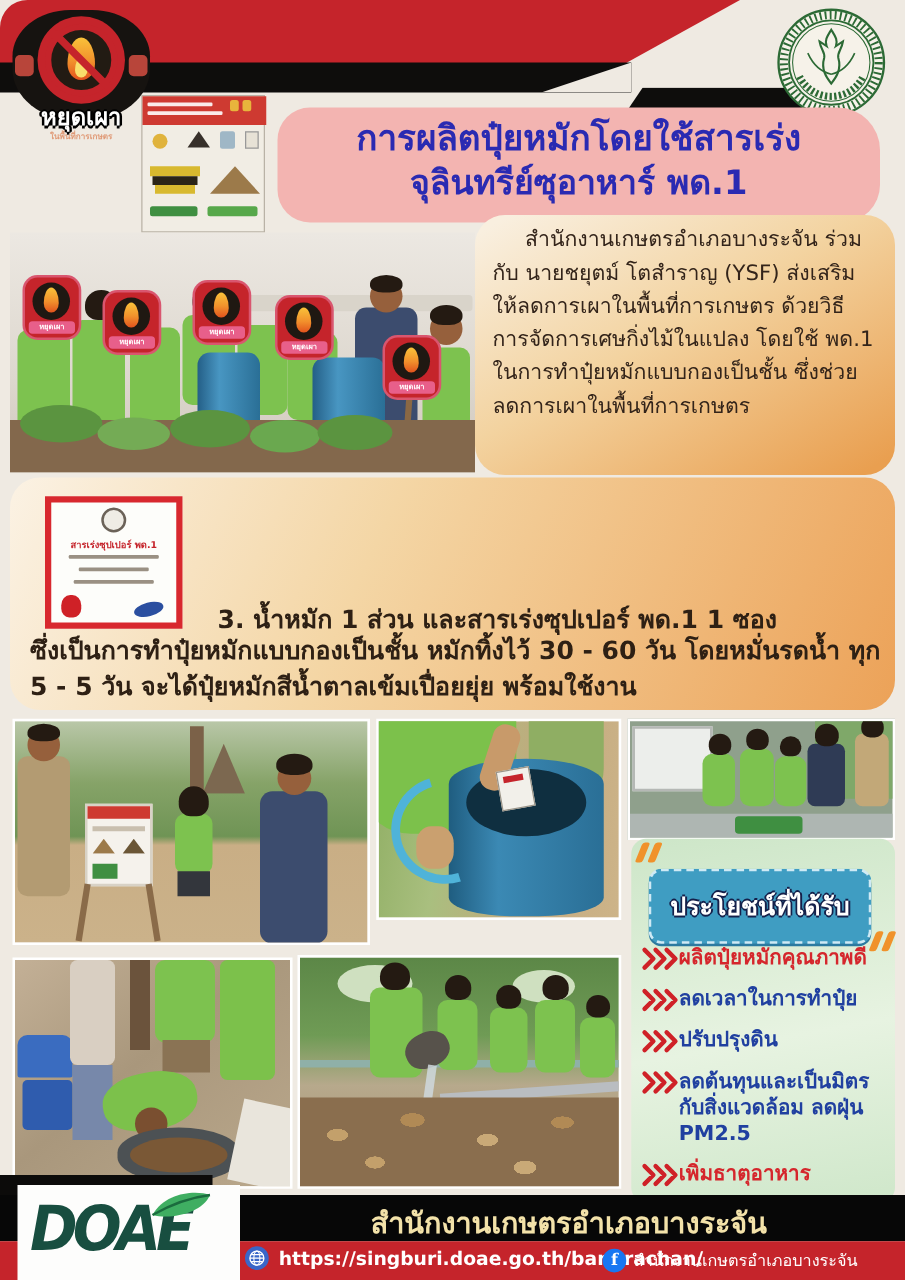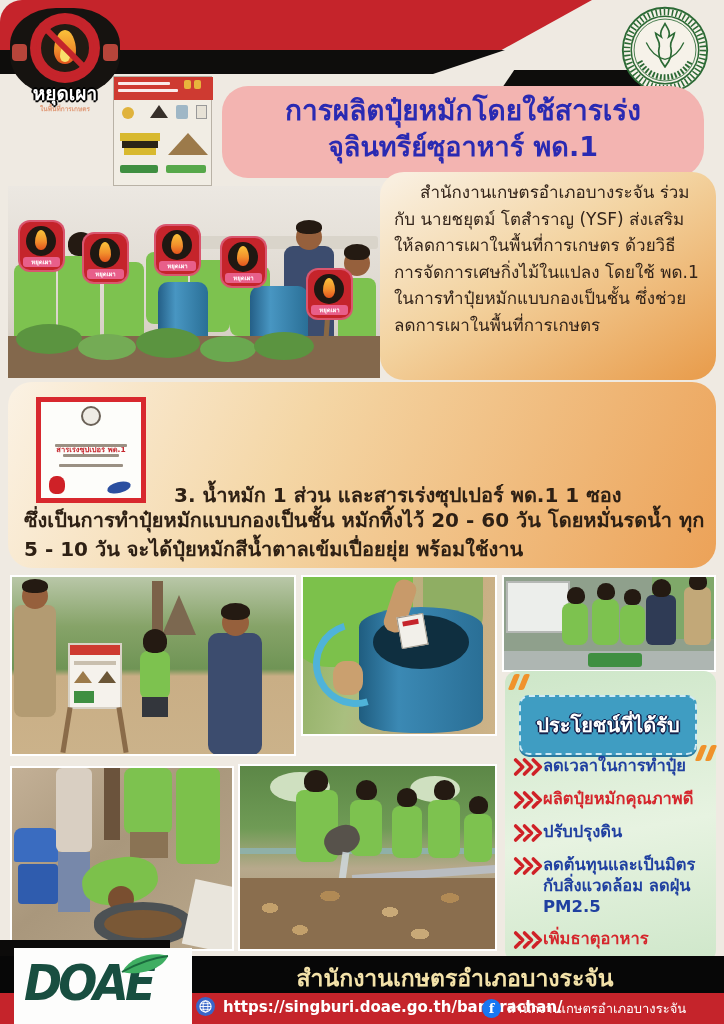--- a/index.html
+++ b/index.html
@@ -47,21 +47,21 @@
   
   #intro-panel{left:380px;top:172px;width:336px;height:208px;border-radius:24px;
     background:linear-gradient(150deg,#f9efdf 4%,#f3d3a0 45%,#e99f50 96%);}
   #intro-text{left:14px;top:7px;width:308px;font-size:17px;line-height:26.5px;color:#33241a;text-indent:26px;}
 
   
   #mid-panel{left:8px;top:382px;width:708px;height:186px;border-radius:24px;
     background:linear-gradient(115deg,#fbf2e4 0%,#f4d6a5 40%,#eca258 100%);}
   #cert{left:28px;top:15px;width:110px;height:106px;background:#fdfdfa;border:5px solid #d8282e;}
   #cert-emblem{left:40px;top:4px;width:20px;height:20px;border:2px solid #6b6258;border-radius:50%;background:#efece5;}
-  #cert-label{left:2px;top:27px;width:96px;text-align:center;color:#c5242b;font-size:7.5px;font-weight:700;margin-top:14px;}
+  #cert-label{left:2px;top:27px;width:96px;text-align:center;color:#c5242b;font-size:7.5px;font-weight:700;}
   .cert-line{position:absolute;background:#9a9083;height:3px;border-radius:1px;}
   #cert-mascot{left:8px;top:74px;width:16px;height:18px;background:#cf2127;border-radius:45% 45% 40% 40%;}
   #cert-oval{left:66px;top:80px;width:24px;height:11px;background:#2b4fa0;border-radius:50%;transform:rotate(-14deg);}
   #recipe-head{left:148px;top:8px;width:552px;font-size:19.5px;font-weight:600;color:#2e2014;line-height:28px;}
   .recipe-item{position:absolute;left:166px;width:540px;font-size:20px;font-weight:600;color:#2e2014;line-height:30px;}
   #recipe-outro{left:16px;top:124px;width:686px;font-size:20px;font-weight:600;color:#2e2014;line-height:29px;}
 
   
   #benefits{left:505px;top:671px;width:211px;height:291px;border-radius:12px;
     background:linear-gradient(170deg,#cde6c8,#e7f3e1 55%,#cfe7ca);}
@@ -224,21 +224,21 @@
     <div class="abs" id="cert">
       <div class="abs" id="cert-emblem"></div>
       <div class="abs" id="cert-label">สารเร่งซุปเปอร์ พด.1</div>
       <div class="abs cert-line" style="left:14px;top:42px;width:72px;"></div>
       <div class="abs cert-line" style="left:22px;top:52px;width:56px;"></div>
       <div class="abs cert-line" style="left:18px;top:62px;width:64px;"></div>
       <div class="abs" id="cert-mascot"></div>
       <div class="abs" id="cert-oval"></div>
     </div>
     <div class="abs recipe-item" style="top:98px;">3. น้ำหมัก 1 ส่วน และสารเร่งซุปเปอร์ พด.1  1 ซอง</div>
-    <div class="abs" id="recipe-outro">ซึ่งเป็นการทำปุ๋ยหมักแบบกองเป็นชั้น หมักทิ้งไว้ 20 - 60 วัน โดยหมั่นรดน้ำ ทุก 5 - 10 วัน จะได้ปุ๋ยหมักสีน้ำตาลเข้มเปื่อยยุ่ย พร้อมใช้งาน</div>
+    <div class="abs" id="recipe-outro">ซึ่งเป็นการทำปุ๋ยหมักแบบกองเป็นชั้น หมักทิ้งไว้ 30 - 60 วัน โดยหมั่นรดน้ำ ทุก 5 - 5 วัน จะได้ปุ๋ยหมักสีน้ำตาลเข้มเปื่อยยุ่ย พร้อมใช้งาน</div>
   </div>
 
   <div class="ph" style="left:10px;top:575px;width:286px;height:181px;background:linear-gradient(#b9c7a8,#86a368 28%,#6f9455 52%,#c9ae85 56%,#cbb28a);border:2px solid #fff;">
     <div class="abs" style="left:140px;top:4px;width:11px;height:100px;background:#7b6148;"></div>
     <div class="abs" style="left:150px;top:18px;width:34px;height:40px;background:#7c6850;clip-path:polygon(50% 0,100% 100%,0 100%);"></div>
     <div class="abs" style="left:56px;top:66px;width:54px;height:66px;background:#f5f2ec;border:2px solid #d8d2c6;">
       <div class="abs" style="left:0;top:0;width:50px;height:10px;background:#ce3a31;"></div>
       <div class="abs" style="left:4px;top:16px;width:42px;height:4px;background:#c9bfae;"></div>
       <div class="abs" style="left:4px;top:26px;width:18px;height:12px;background:#9c7a4a;clip-path:polygon(50% 0,100% 100%,0 100%);"></div>
       <div class="abs" style="left:28px;top:26px;width:18px;height:12px;background:#6b5636;clip-path:polygon(50% 0,100% 100%,0 100%);"></div>
@@ -297,27 +297,27 @@
         <i></i>
       </div>
     <div class="abs" id="bnf-btn">
       <span>ประโยชน์ที่ได้รับ</span>
     </div>
     <div class="abs" id="bnf-list">
       <div class="benefit">
         <svg width="30" height="20" viewBox="0 0 34 20">
             <path d="M3 2l8 8-8 8M13 2l8 8-8 8M23 2l8 8-8 8" fill="none" stroke="#cf2127" stroke-width="4" stroke-linecap="round" stroke-linejoin="round"></path>
           </svg>
-        <span class="btext" style="color: rgb(32, 64, 160);">ลดเวลาในการทำปุ๋ย</span>
+        <span class="btext" style="color: rgb(213, 38, 44);">ผลิตปุ๋ยหมักคุณภาพดี</span>
       </div>
       <div class="benefit">
         <svg width="30" height="20" viewBox="0 0 34 20">
             <path d="M3 2l8 8-8 8M13 2l8 8-8 8M23 2l8 8-8 8" fill="none" stroke="#cf2127" stroke-width="4" stroke-linecap="round" stroke-linejoin="round"></path>
           </svg>
-        <span class="btext" style="color: rgb(213, 38, 44);">ผลิตปุ๋ยหมักคุณภาพดี</span>
+        <span class="btext" style="color: rgb(32, 64, 160);">ลดเวลาในการทำปุ๋ย</span>
       </div>
       <div class="benefit">
         <svg width="30" height="20" viewBox="0 0 34 20">
             <path d="M3 2l8 8-8 8M13 2l8 8-8 8M23 2l8 8-8 8" fill="none" stroke="#cf2127" stroke-width="4" stroke-linecap="round" stroke-linejoin="round"></path>
           </svg>
         <span class="btext" style="color: rgb(32, 64, 160);">ปรับปรุงดิน</span>
       </div>
       <div class="benefit">
         <svg width="30" height="20" viewBox="0 0 34 20">
             <path d="M3 2l8 8-8 8M13 2l8 8-8 8M23 2l8 8-8 8" fill="none" stroke="#cf2127" stroke-width="4" stroke-linecap="round" stroke-linejoin="round"></path>

